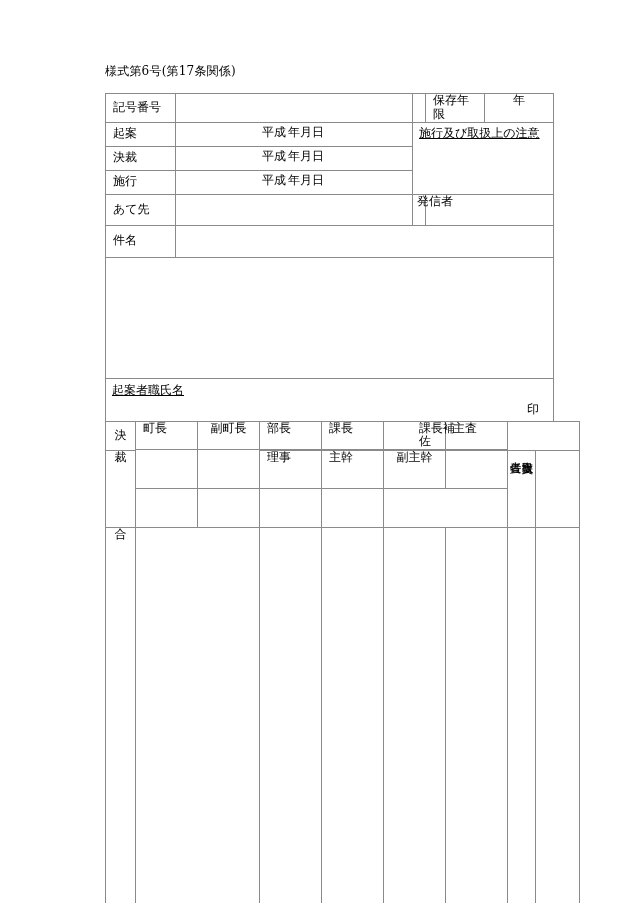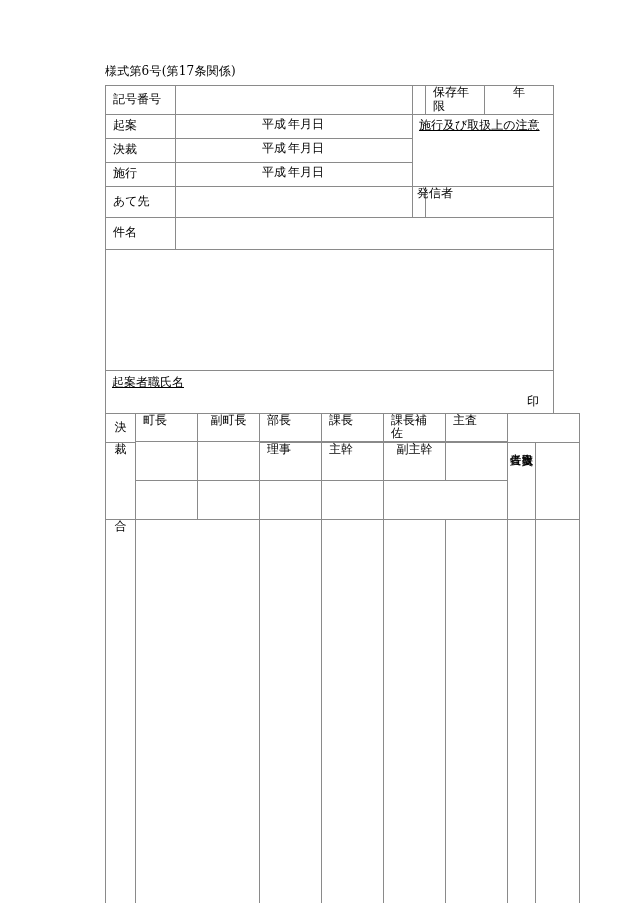--- a/index.html
+++ b/index.html
@@ -34,38 +34,40 @@
   .sheet {
     position: absolute;
     left: 105px;
     top: 85px;
     width: 448px;
   }
   table.grid {
     border-collapse: collapse;
     width: 448px;
     table-layout: fixed;
+    margin-top: 8px;
   }
   table.grid td {
     border: 1px solid #8a8a8a;
     padding: 0;
     vertical-align: top;
     font-size: 12px;
     line-height: 1.15;
   }
   
   .lbl {
     display: flex;
     justify-content: space-between;
     padding: 0 7px;
     box-sizing: border-box;
     width: 100%;
   }
   .lbl.center {
     justify-content: center;
+    margin-left: 28px;
   }
   .lbl.tight {
     justify-content: space-around;
     padding: 0 4px;
   }
   .cellpad {
     padding: 3px 6px 0 6px;
     box-sizing: border-box;
     text-decoration: underline;
   }

